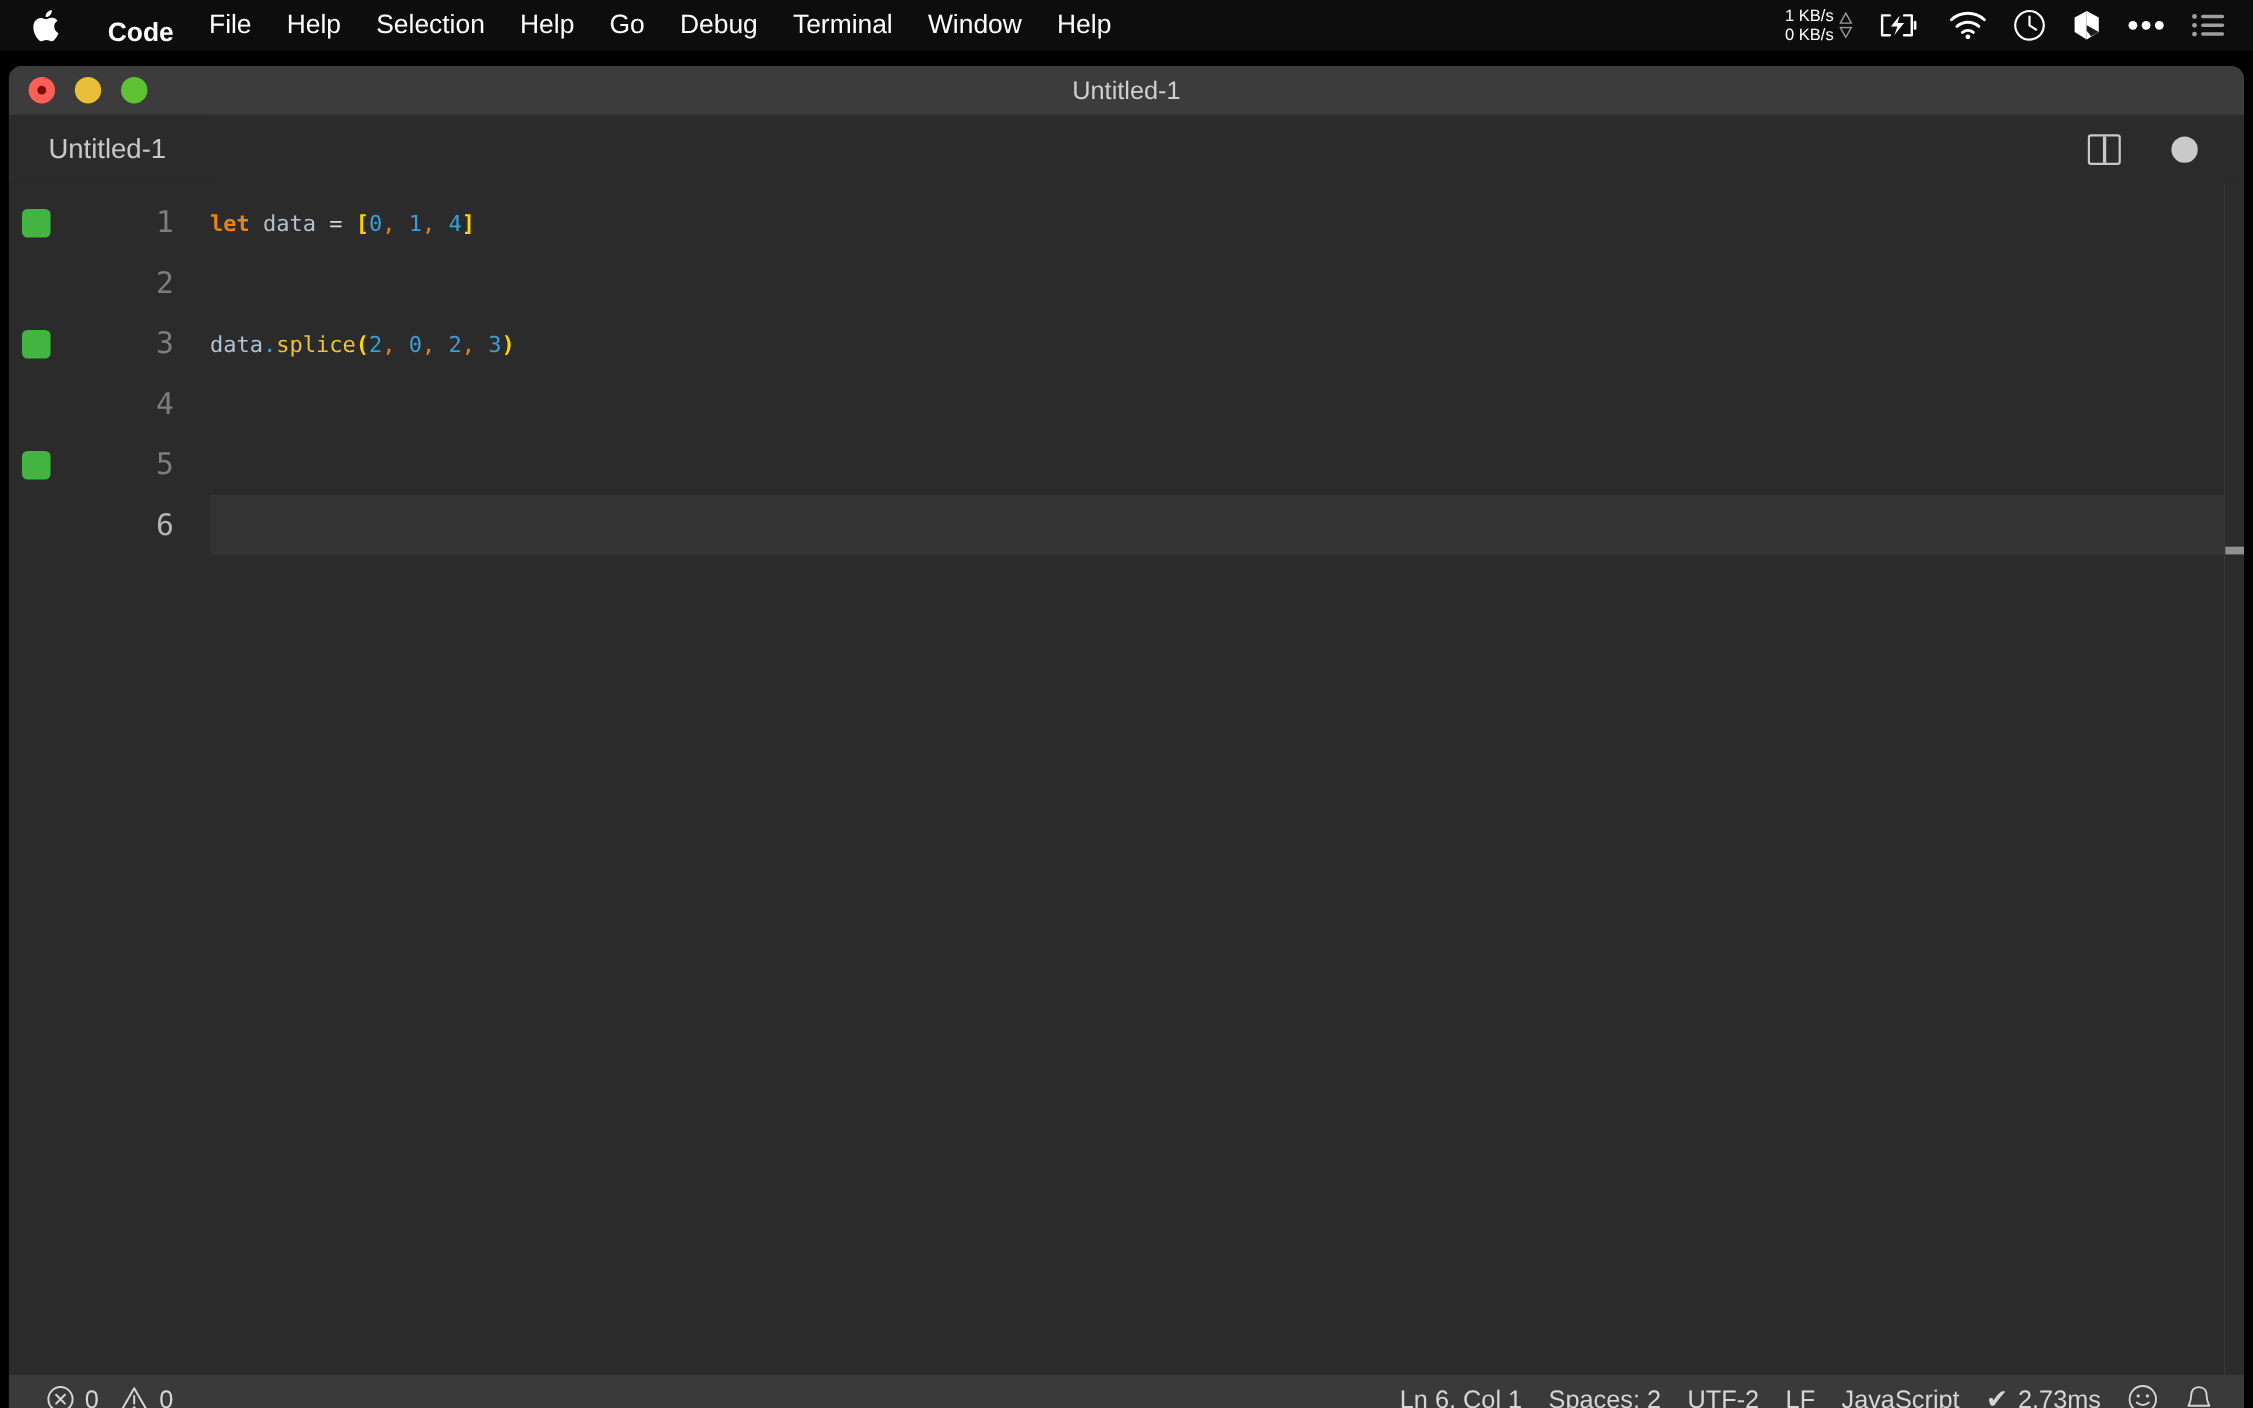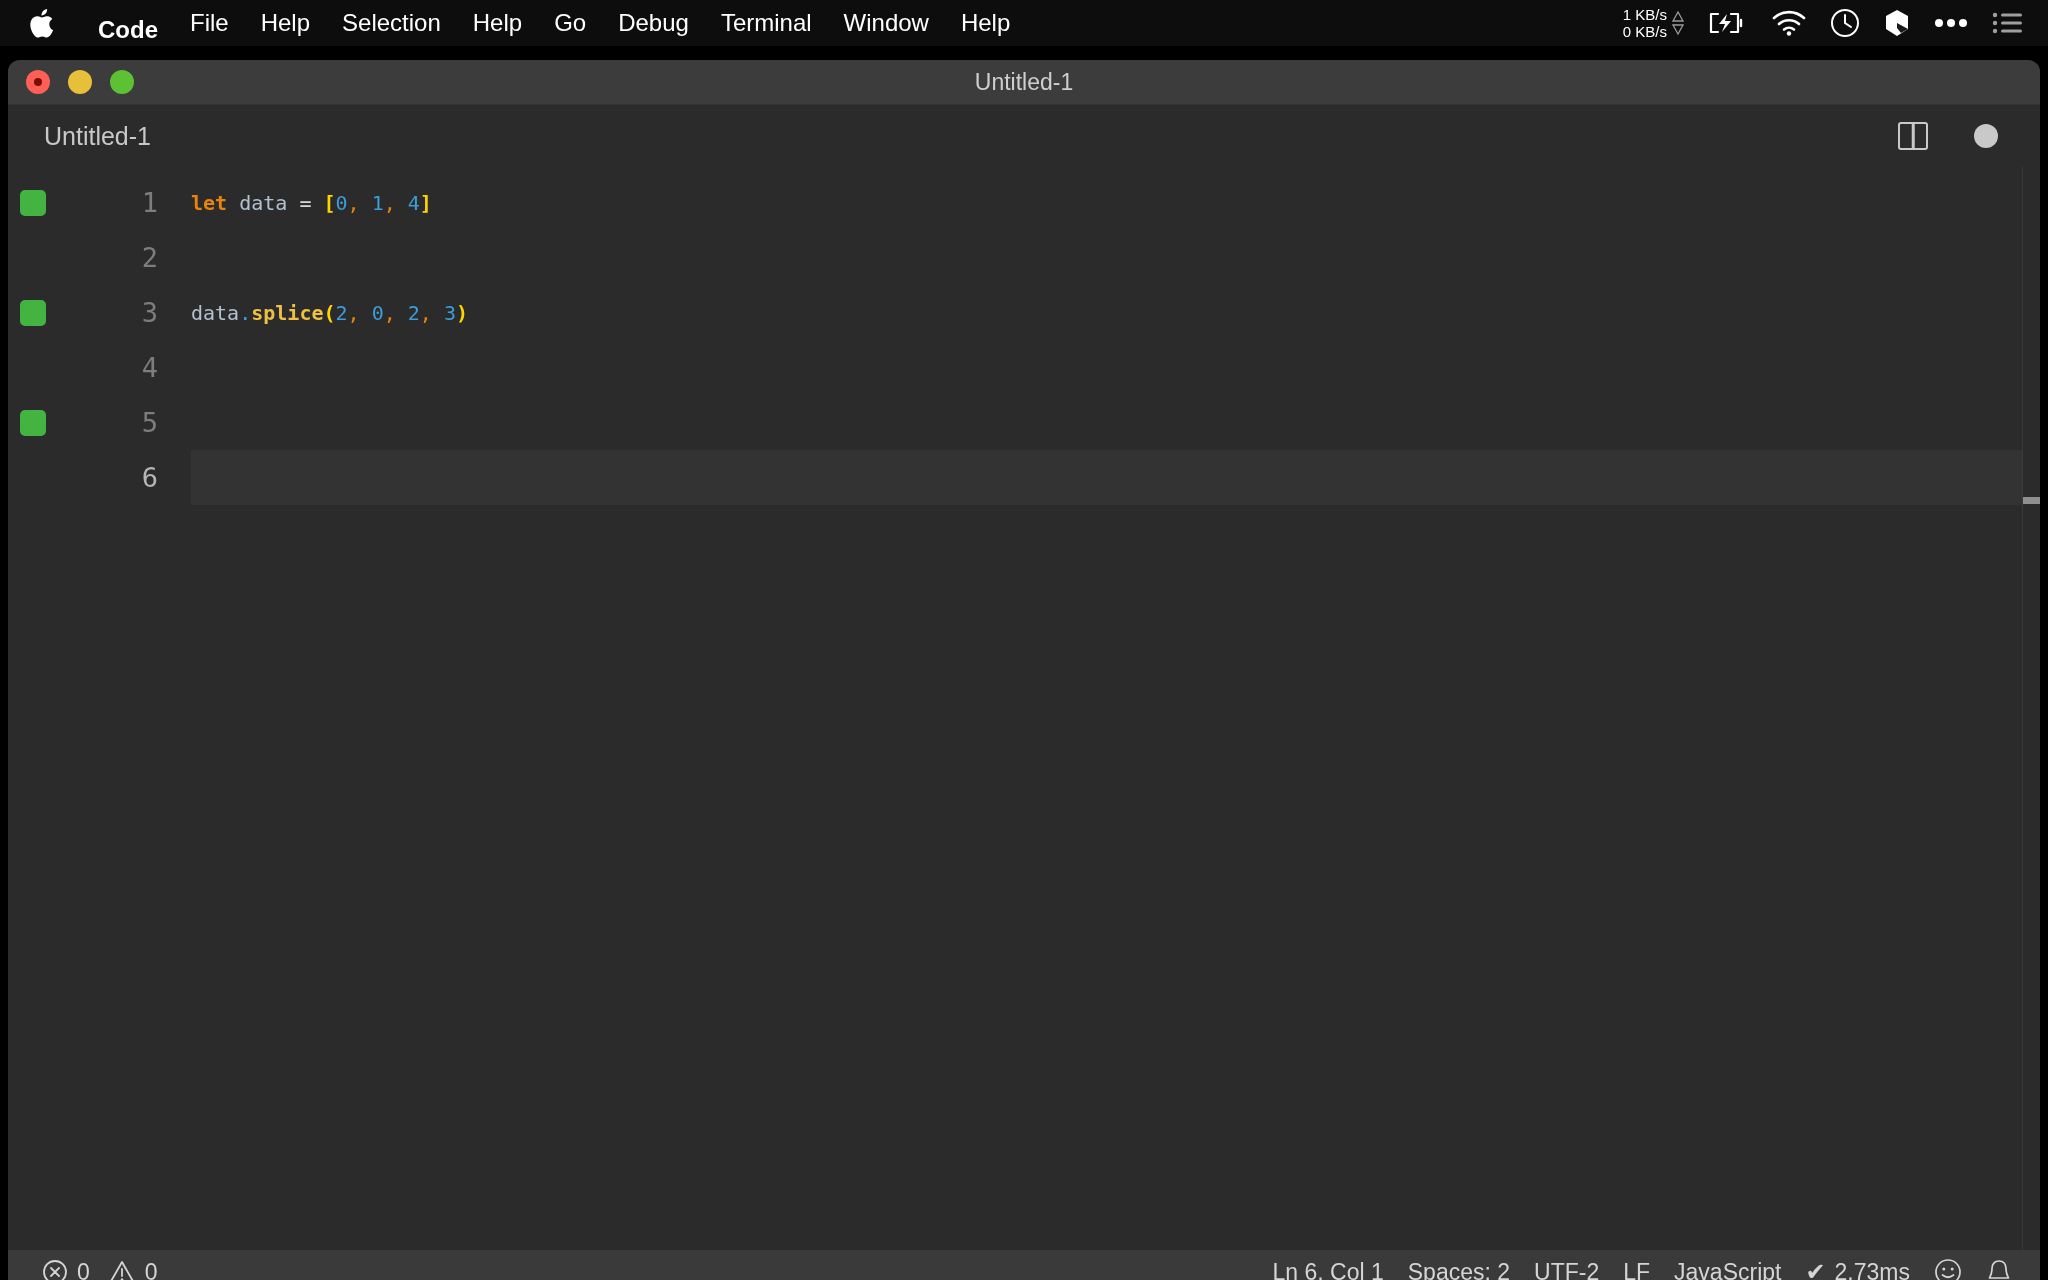--- a/index.html
+++ b/index.html
@@ -229,21 +229,21 @@
     letter-spacing: 0px;
     color: #b9c6d3;
   }
   .tk-keyword  { color: #e8830c; font-weight: bold; }
   .tk-var      { color: #b2c2d0; }
   .tk-op       { color: #d8d8d8; }
   .tk-bracket-y{ color: #ffd500; font-weight: bold; }
   .tk-num      { color: #3c9dd8; }
   .tk-comma    { color: #e8830c; }
   .tk-dot      { color: #3c9dd8; }
-  .tk-fn       { color: #f0c040; font-weight: bold; }
+  .tk-fn       { color: #f0c040; font-weight: normal; }
   .tk-comment  { color: #8a8a8a; font-style: italic; }
   .tk-result   { color: #3c9dd8; }
 
   
   #overview-ruler {
     position: absolute;
     right: 0; top: 0; bottom: 0;
     width: 17px;
     background: #2b2b2b;
     border-left: 1px solid #3a3a3a;

